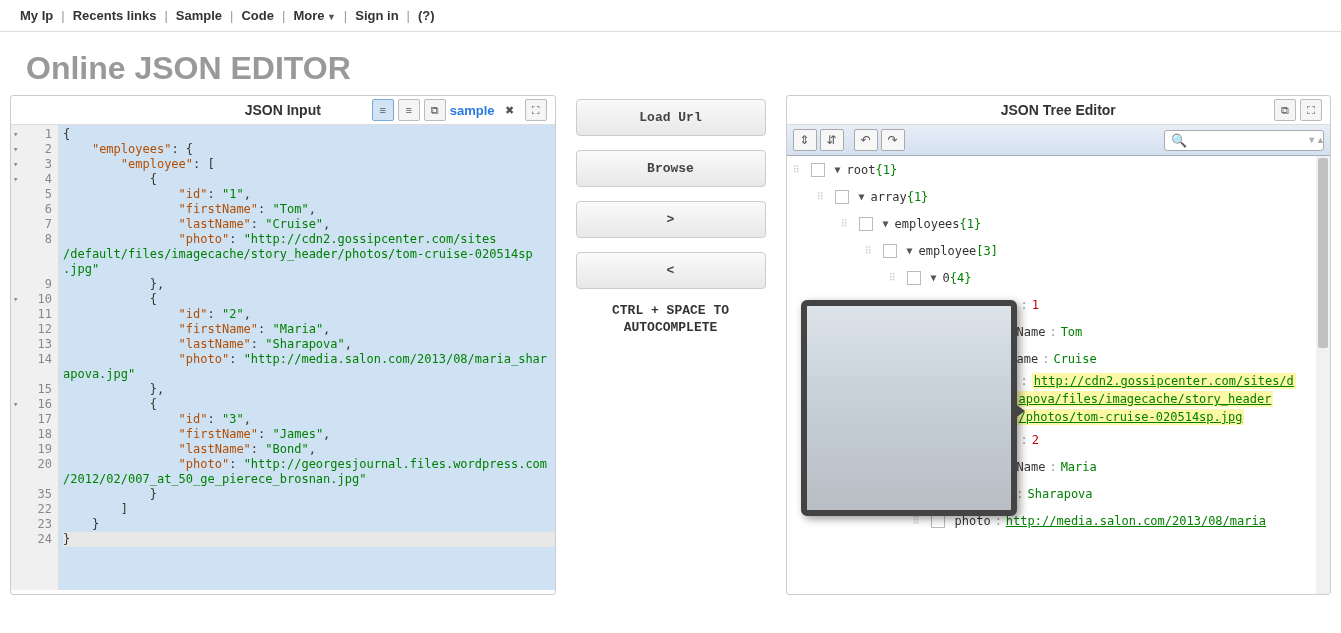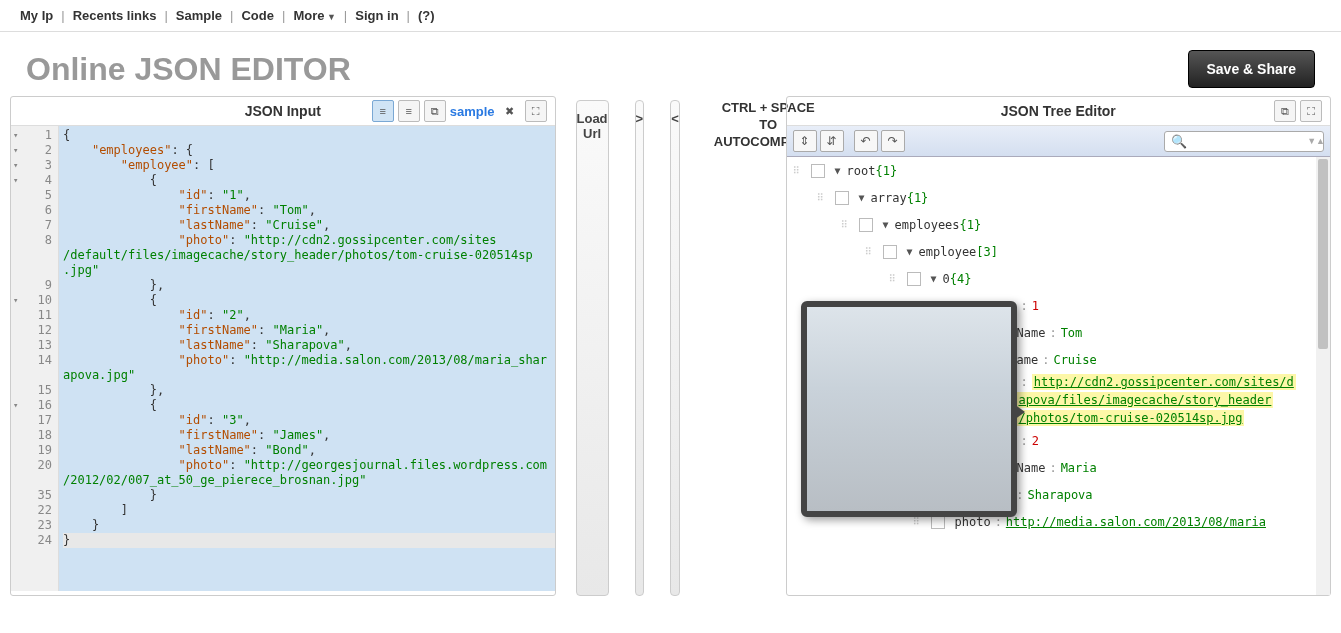--- a/index.html
+++ b/index.html
@@ -26,21 +26,21 @@
 .editor-body { display: flex; height: 465px; overflow: hidden; }
 .gutter { background: #f0f0f0; border-right: 1px solid #ddd; width: 48px; font-family: monospace; font-size: 12px; color: #888; text-align: right; padding-top: 2px; }
 .gutter-line { padding: 0 6px; line-height: 15px; height: 15px; position: relative; }
 .fold { position: absolute; left: 2px; color: #888; font-size: 9px; }
 .code-area { flex: 1; background: #cfe2f3; font-family: Consolas, monospace; font-size: 12px; line-height: 15px; padding-top: 2px; padding-left: 4px; overflow: hidden; white-space: pre; }
 .code-line { height: 15px; }
 .hl-line { background: #e8e8e8; }
 .k { color: #b34d00; } 
 .s { color: #008000; } 
 .p { color: #333; }
-.middle-col { width: 190px; display: flex; flex-direction: row; gap: 26px; padding-top: 4px; }
+.middle-col { width: 190px; display: flex; flex-direction: column; gap: 14px; padding-top: 4px; font-family: Liberation Mono, monospace; }
 .mid-btn { background: linear-gradient(#fafafa,#e8e8e8); border: 1px solid #ccc; border-radius: 4px; padding: 10px 0; text-align: center; font-weight: bold; cursor: pointer; font-size: 13px; color: #444; }
 .autocomplete-hint { text-align: center; font-weight: bold; font-size: 13px; padding: 0 8px; line-height: 1.3; }
 .tree-toolbar { background: linear-gradient(#e8eef8,#d4dff0); border-bottom: 1px solid #aab; padding: 4px 6px; display: flex; align-items: center; gap: 4px; }
 .tb-group { display: flex; gap: 3px; }
 .tb-btn { width: 24px; height: 22px; border: 1px solid #aaa; background: #f7f7f7; border-radius: 2px; cursor: pointer; display: flex; align-items: center; justify-content: center; font-size: 12px; color: #555; }
 .search-box { margin-left: auto; display: flex; align-items: center; border: 1px solid #aaa; background: #fff; border-radius: 3px; padding: 2px 6px; width: 160px; }
 .search-box input { border: none; outline: none; width: 120px; font-size: 11px; }
 .tree-body { height: 438px; overflow-y: auto; position: relative; font-family: Consolas, monospace; font-size: 12px; }
 .tree-row { display: flex; align-items: center; height: 27px; padding-left: 6px; }
 .drag-handle { width: 12px; color: #ccc; font-size: 10px; margin-right: 6px; }
@@ -76,21 +76,20 @@
     <span><span>More</span><span class="dropdown-caret"> ▼</span></span>
       <span class="nav-sep">|</span>
     <span>Sign in</span>
       <span class="nav-sep">|</span>
     <span>(?)</span>
   </div>
 </div>
 
 <div class="page-title-row">
   <div class="page-title">Online JSON EDITOR</div>
-  <button class="save-share">Save &amp; Share</button>
 </div>
 
 <div class="main-layout">
 
   <div class="panel" style="flex:1.05">
     <div class="panel-header">
       <span class="panel-title">JSON Input</span>
       <div class="header-tools">
         <div class="tool-btn active">≡</div>
         <div class="tool-btn">≡</div>
@@ -126,20 +125,21 @@
           <div class="gutter-line" style="height: 15px;">22</div>
           <div class="gutter-line" style="height: 15px;">23</div>
           <div class="gutter-line" style="height: 15px;">24</div>
         </div>
       <div class="code-area" id="codearea"><div class="code-line" style="height: 15px; white-space: pre-wrap;"><span class="p">{</span></div><div class="code-line" style="height: 15px; white-space: pre-wrap;">    <span class="k">"employees"</span><span class="p">: {</span></div><div class="code-line" style="height: 15px; white-space: pre-wrap;">        <span class="k">"employee"</span><span class="p">: [</span></div><div class="code-line" style="height: 15px; white-space: pre-wrap;">            <span class="p">{</span></div><div class="code-line" style="height: 15px; white-space: pre-wrap;">                <span class="k">"id"</span><span class="p">: </span><span class="s">"1"</span><span class="p">,</span></div><div class="code-line" style="height: 15px; white-space: pre-wrap;">                <span class="k">"firstName"</span><span class="p">: </span><span class="s">"Tom"</span><span class="p">,</span></div><div class="code-line" style="height: 15px; white-space: pre-wrap;">                <span class="k">"lastName"</span><span class="p">: </span><span class="s">"Cruise"</span><span class="p">,</span></div><div class="code-line" style="height: 45px; white-space: pre-wrap;">                <span class="k">"photo"</span><span class="p">: </span><span class="s">"http://cdn2.gossipcenter.com/sites<br>/default/files/imagecache/story_header/photos/tom-cruise-020514sp<br>.jpg"</span></div><div class="code-line" style="height: 15px; white-space: pre-wrap;">            <span class="p">},</span></div><div class="code-line" style="height: 15px; white-space: pre-wrap;">            <span class="p">{</span></div><div class="code-line" style="height: 15px; white-space: pre-wrap;">                <span class="k">"id"</span><span class="p">: </span><span class="s">"2"</span><span class="p">,</span></div><div class="code-line" style="height: 15px; white-space: pre-wrap;">                <span class="k">"firstName"</span><span class="p">: </span><span class="s">"Maria"</span><span class="p">,</span></div><div class="code-line" style="height: 15px; white-space: pre-wrap;">                <span class="k">"lastName"</span><span class="p">: </span><span class="s">"Sharapova"</span><span class="p">,</span></div><div class="code-line" style="height: 30px; white-space: pre-wrap;">                <span class="k">"photo"</span><span class="p">: </span><span class="s">"http://media.salon.com/2013/08/maria_shar<br>apova.jpg"</span></div><div class="code-line" style="height: 15px; white-space: pre-wrap;">            <span class="p">},</span></div><div class="code-line" style="height: 15px; white-space: pre-wrap;">            <span class="p">{</span></div><div class="code-line" style="height: 15px; white-space: pre-wrap;">                <span class="k">"id"</span><span class="p">: </span><span class="s">"3"</span><span class="p">,</span></div><div class="code-line" style="height: 15px; white-space: pre-wrap;">                <span class="k">"firstName"</span><span class="p">: </span><span class="s">"James"</span><span class="p">,</span></div><div class="code-line" style="height: 15px; white-space: pre-wrap;">                <span class="k">"lastName"</span><span class="p">: </span><span class="s">"Bond"</span><span class="p">,</span></div><div class="code-line" style="height: 30px; white-space: pre-wrap;">                <span class="k">"photo"</span><span class="p">: </span><span class="s">"http://georgesjournal.files.wordpress.com<br>/2012/02/007_at_50_ge_pierece_brosnan.jpg"</span></div><div class="code-line" style="height: 15px; white-space: pre-wrap;">            <span class="p">}</span></div><div class="code-line" style="height: 15px; white-space: pre-wrap;">        <span class="p">]</span></div><div class="code-line" style="height: 15px; white-space: pre-wrap;">    <span class="p">}</span></div><div class="code-line hl-line" style="height: 15px; white-space: pre-wrap;"><span class="p">}</span></div></div>
     </div>
   </div>
 
   <div class="middle-col">
     <div class="mid-btn">Load Url</div>
+    <div class="mid-btn">Browse</div>
     <div class="mid-btn">&gt;</div>
     <div class="mid-btn">&lt;</div>
     <div class="autocomplete-hint">
       <div>CTRL + SPACE TO</div>
       <div>AUTOCOMPLETE</div>
     </div>
   </div>
 
   <div class="panel" style="flex:1.05">
     <div class="panel-header">

